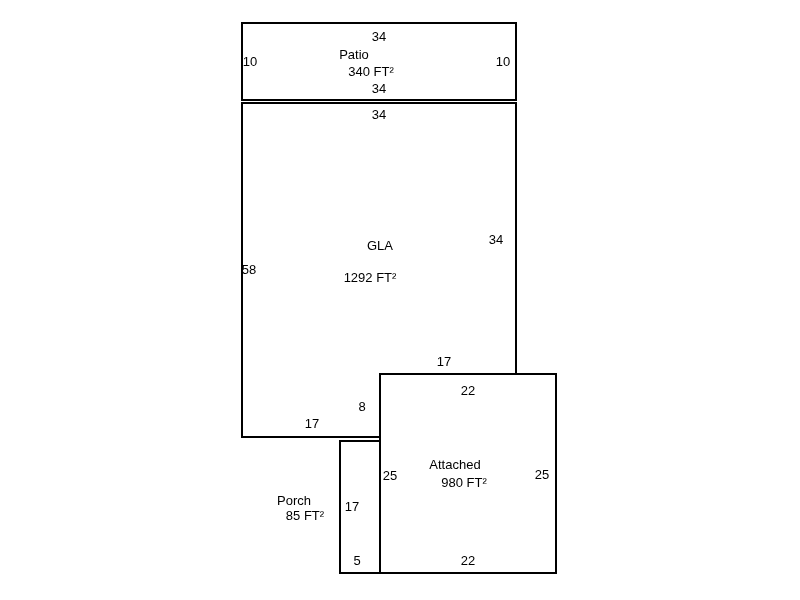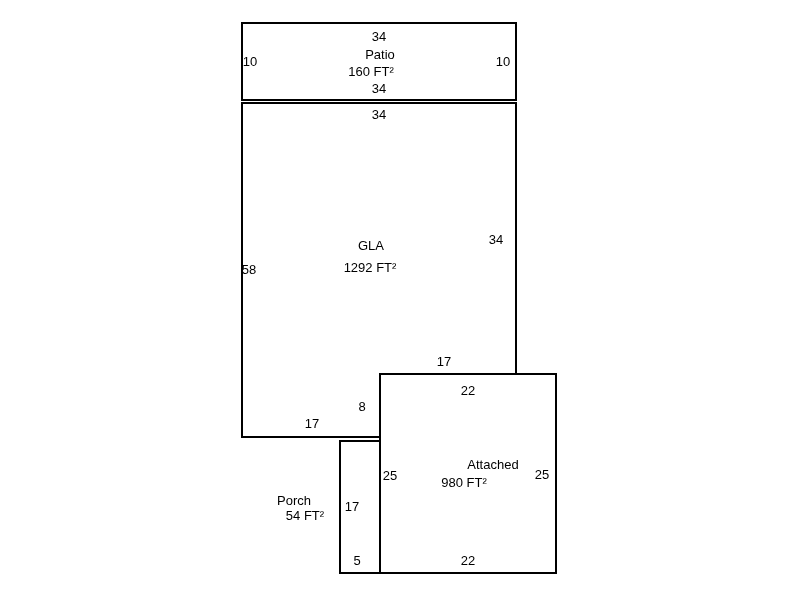--- a/index.html
+++ b/index.html
@@ -47,40 +47,40 @@
 <div class="sketch-canvas">
 
   <svg width="800" height="600" viewBox="0 0 800 600">
     <polygon class="outline" points="242,23 516,23 516,100 242,100"></polygon>
     <polygon class="outline" points="242,103 516,103 516,374 380,374 380,437 242,437"></polygon>
     <rect class="outline" x="380" y="374" width="176" height="199"></rect>
     <rect class="outline" x="340" y="441" width="40" height="132"></rect>
   </svg>
 
   <span class="lbl" style="left:379px;top:36px">34</span>
-  <span class="lbl" style="left:380px;top:54px">Patio</span>
-  <span class="lbl" style="left:371px;top:71px">160 FT²</span>
+  <span class="lbl" style="left:354px;top:54px">Patio</span>
+  <span class="lbl" style="left:371px;top:71px">340 FT²</span>
   <span class="lbl" style="left:379px;top:88px">34</span>
   <span class="lbl" style="left:250px;top:61px">10</span>
   <span class="lbl" style="left:503px;top:61px">10</span>
 
   <span class="lbl" style="left:379px;top:114px">34</span>
-  <span class="lbl" style="left:371px;top:245px">GLA</span>
-  <span class="lbl" style="left:370px;top:267px">1292 FT²</span>
+  <span class="lbl" style="left:380px;top:245px">GLA</span>
+  <span class="lbl" style="left:370px;top:277px">1292 FT²</span>
   <span class="lbl" style="left:249px;top:269px">58</span>
   <span class="lbl" style="left:496px;top:239px">34</span>
   <span class="lbl" style="left:444px;top:361px">17</span>
   <span class="lbl" style="left:362px;top:406px">8</span>
   <span class="lbl" style="left:312px;top:423px">17</span>
 
   <span class="lbl" style="left:468px;top:390px">22</span>
-  <span class="lbl" style="left:493px;top:464px">Attached</span>
+  <span class="lbl" style="left:455px;top:464px">Attached</span>
   <span class="lbl" style="left:464px;top:482px">980 FT²</span>
   <span class="lbl" style="left:390px;top:475px">25</span>
   <span class="lbl" style="left:542px;top:474px">25</span>
   <span class="lbl" style="left:468px;top:560px">22</span>
 
   <span class="lbl" style="left:294px;top:500px">Porch</span>
-  <span class="lbl" style="left:305px;top:515px">54 FT²</span>
+  <span class="lbl" style="left:305px;top:515px">85 FT²</span>
   <span class="lbl" style="left:352px;top:506px">17</span>
   <span class="lbl" style="left:357px;top:560px">5</span>
 
 </div>
 
 </body></html>

